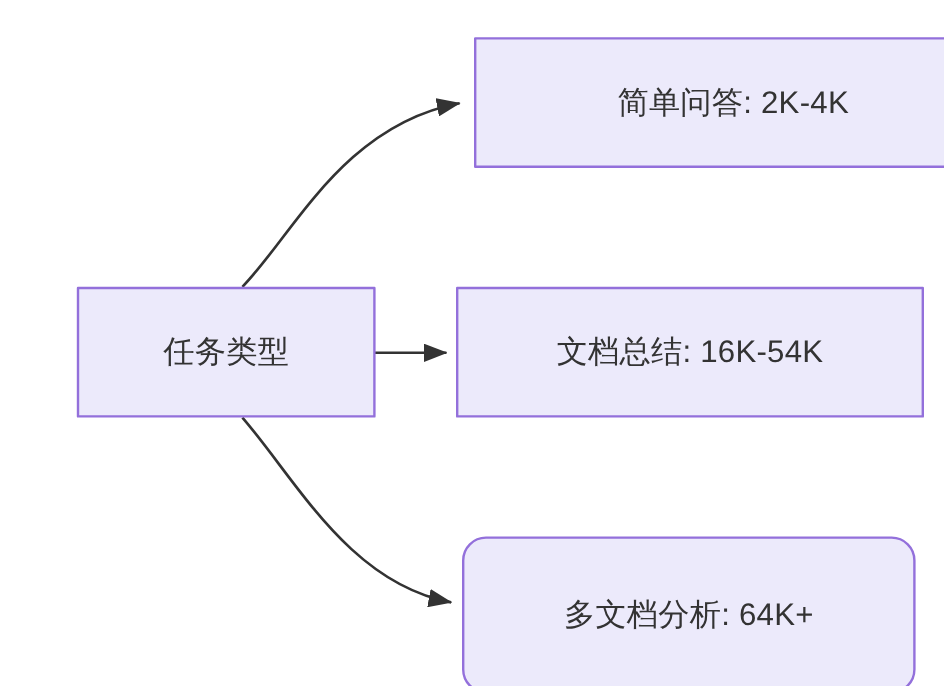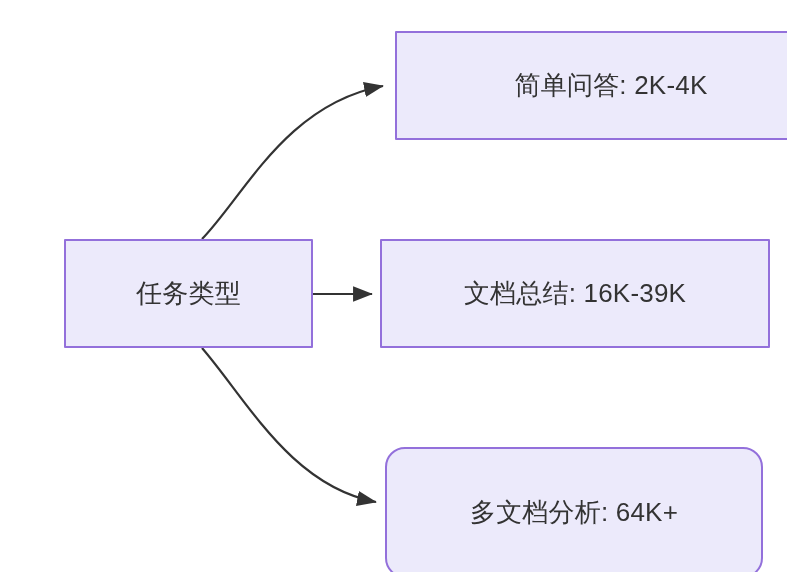--- a/index.html
+++ b/index.html
@@ -72,20 +72,20 @@
 
   <div class="node" id="node-source">
     <span class="node-label">任务类型</span>
   </div>
 
   <div class="node" id="node-simple">
     <span class="node-label">简单问答: 2K-4K</span>
   </div>
 
   <div class="node" id="node-doc">
-    <span class="node-label">文档总结: 16K-39K</span>
+    <span class="node-label">文档总结: 16K-54K</span>
   </div>
 
   <div class="node" id="node-multidoc">
     <span class="node-label">多文档分析: 64K+</span>
   </div>
 
 </div>
 
 </body></html>

